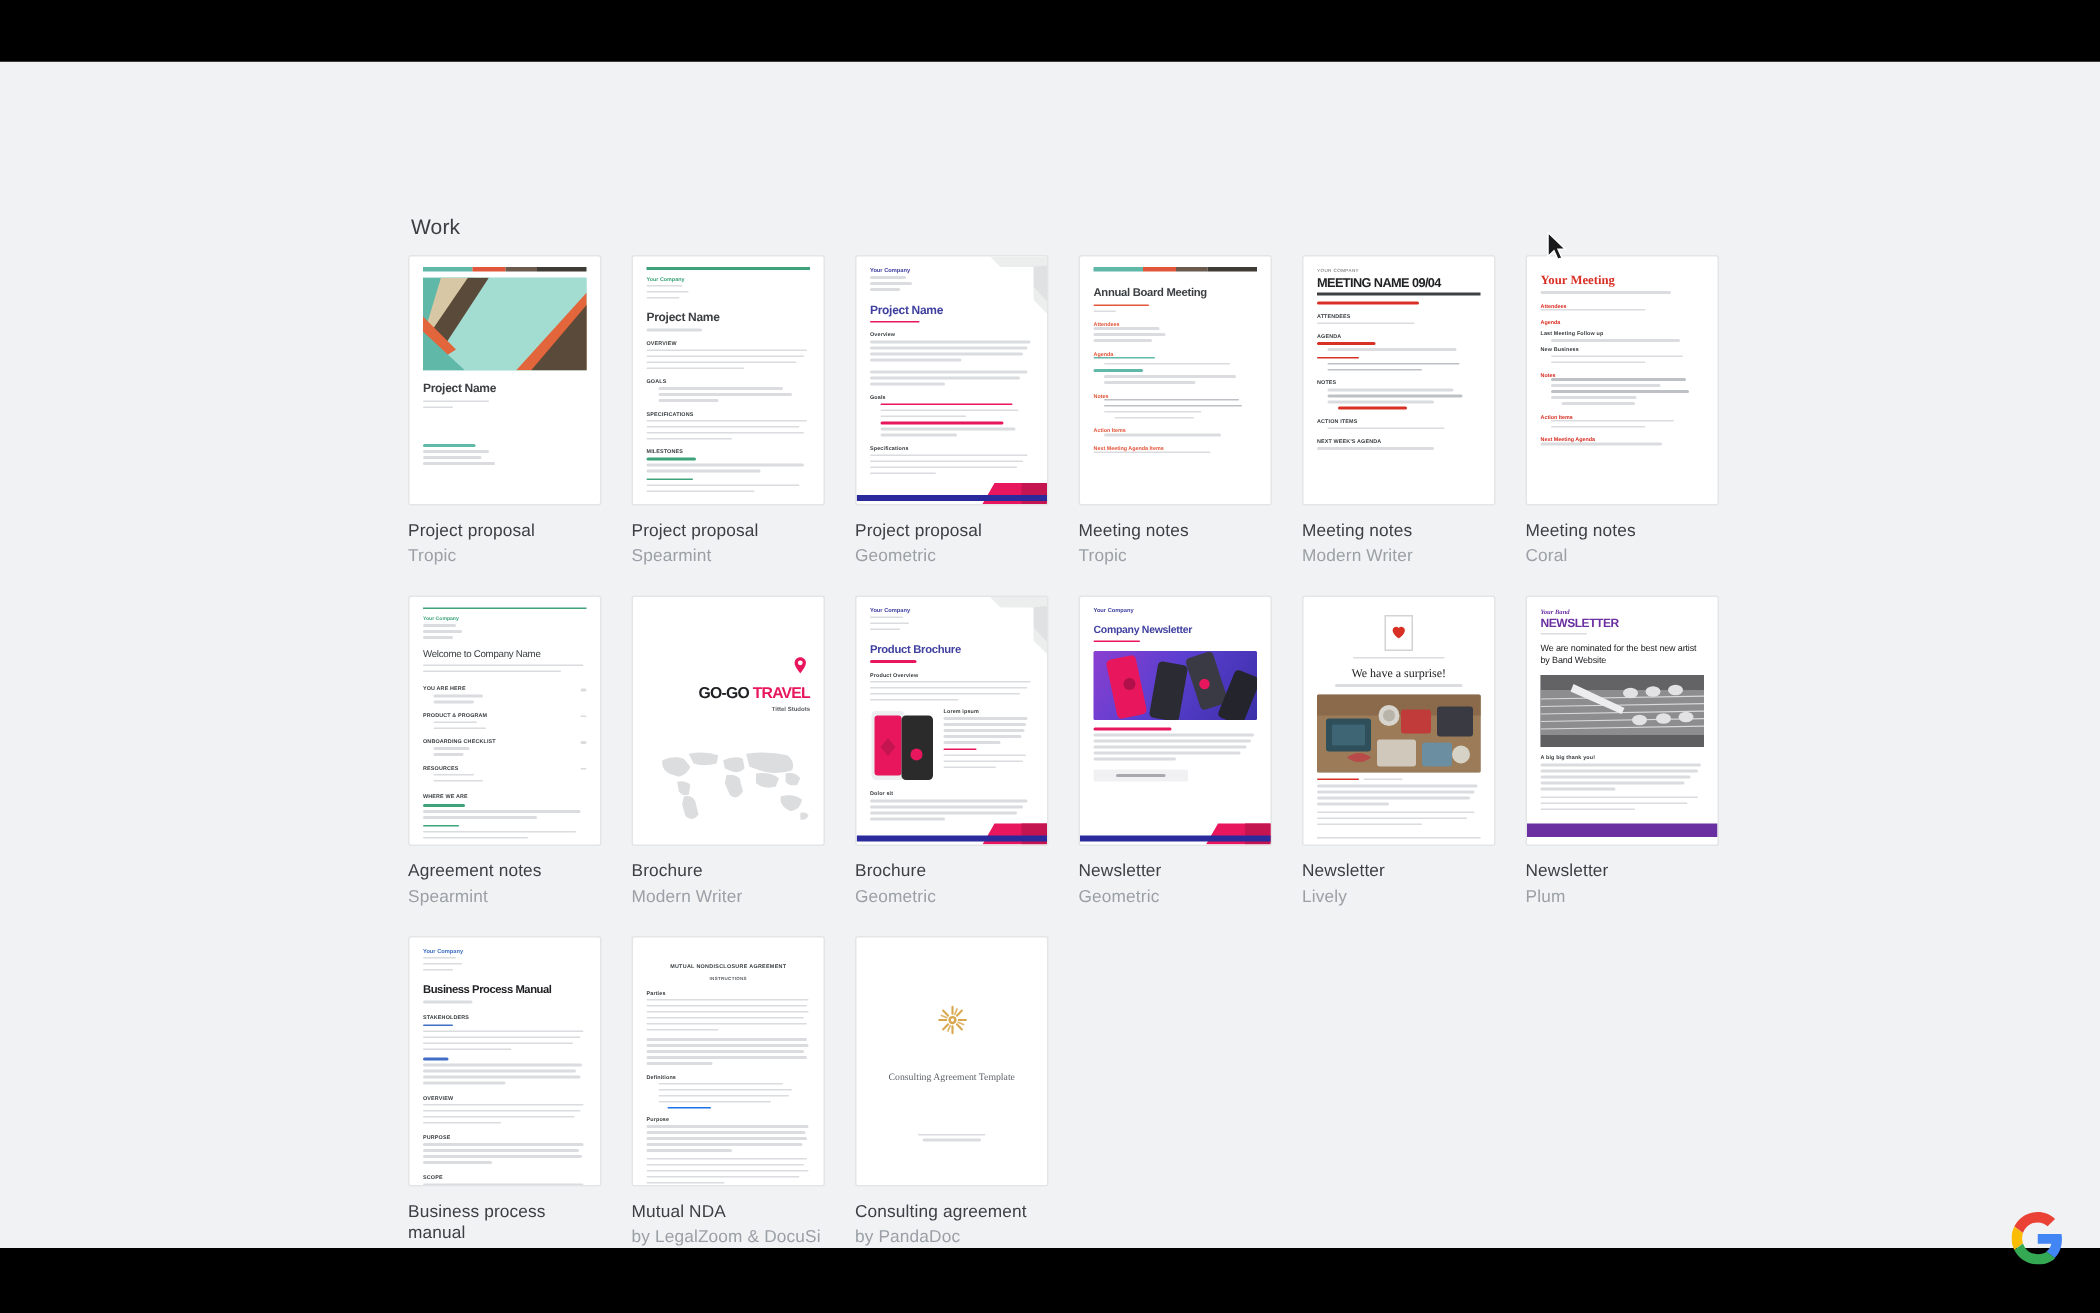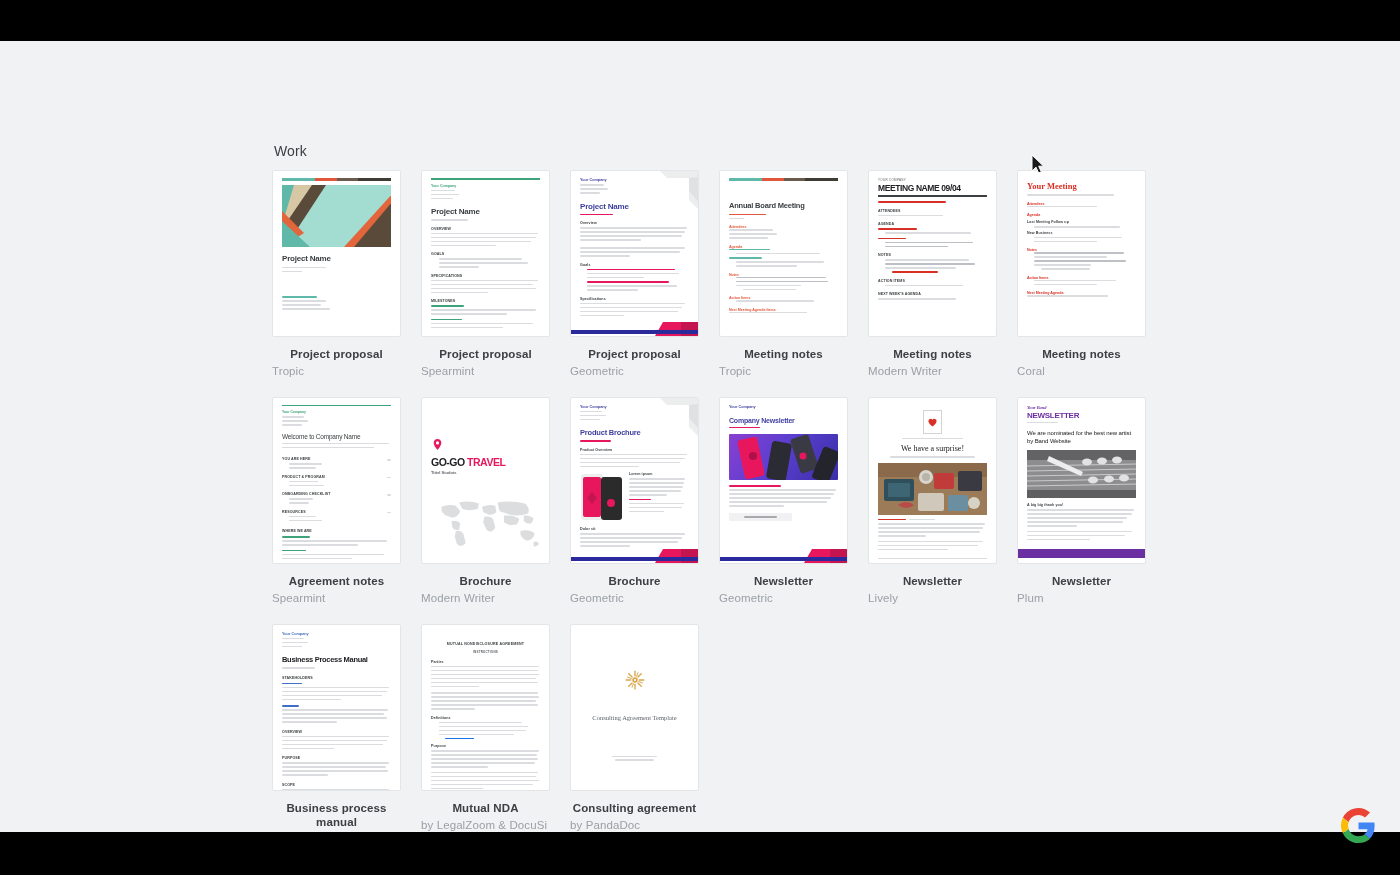--- a/index.html
+++ b/index.html
@@ -56,22 +56,22 @@
     display:grid; grid-template-columns:repeat(6, 129px);
     gap:18px 20px;
   }
   .card { width:129px; cursor:pointer; }
   .thumb {
     width:129px; height:167px; background:#fff;
     border:1px solid #e4e5e7; border-radius:2px;
     position:relative; overflow:hidden;
   }
   .card-title {
-    margin-top:10px; font-size:11.5px; font-weight:bold;
-    color:#3c4043; line-height:1.25; letter-spacing:.1px;text-align:center;
+    margin-top:10px; font-size:11.5px; font-weight:normal;
+    color:#3c4043; line-height:1.25; letter-spacing:.1px;
   }
   .card-sub {
     margin-top:3px; font-size:11.5px; color:#9aa0a6;
     line-height:1.25; letter-spacing:.1px;
   }
 
   
   .doc { position:absolute; left:9px; top:7px; right:9px; bottom:7px; background:#fff; }
   .ln { height:1.5px; background:#dadce0; border-radius:1px; margin-bottom:2.5px; }
   .ln.d { background:#bdc1c6; }
@@ -245,21 +245,21 @@
 
         <div class="card">
           <div class="thumb">
             <div class="doc">
               <div class="tropic-bar">
                 <div style="flex:3;background:#5fb8a8"></div>
                   <div style="flex:2;background:#e2573b"></div>
                   <div style="flex:2;background:#6b5a4e"></div>
                   <div style="flex:3;background:#3f3b35"></div>
               </div>
-              <div class="bigtitle" style="margin-top:20px;font-size:7.5px">Annual Board Meeting</div>
+              <div class="bigtitle" style="margin-top:9px;font-size:7.5px">Annual Board Meeting</div>
               <div style="margin-top:4px">
                   <div class="ln" style="width:34%;background:#e2573b"></div>
                   <div class="ln" style="width:14%"></div>
                 </div>
               <div style="font-size:3.6px;color:#e2573b;font-weight:bold;margin-top:6px">Attendees</div>
               <div class="ln" style="width:40%"></div>
                 <div class="ln" style="width:44%"></div>
                 <div class="ln" style="width:36%"></div>
               <div style="font-size:3.6px;color:#e2573b;font-weight:bold;margin-top:6px">Agenda</div>
               <div class="ln" style="width:38%;background:#5fb8a8"></div>
@@ -431,21 +431,21 @@
 
             </div>
           </div>
           <div class="card-title">Agreement notes</div>
           <div class="card-sub">Spearmint</div>
         </div>
 
         <div class="card">
           <div class="thumb">
             <div class="doc">
-              <div style="text-align:left;margin-top:32px">
+              <div style="text-align:right;margin-top:32px">
                 <svg width="13" height="13" viewBox="0 0 24 24">
                   <path d="M12 2C8.1 2 5 5.1 5 9c0 5.2 7 13 7 13s7-7.8 7-13c0-3.9-3.1-7-7-7z" fill="#e8175d"></path>
                   <circle cx="12" cy="9" r="3" fill="#fff"></circle>
                 </svg>
                 <div style="font-size:10.5px;font-weight:bold;letter-spacing:-.5px;margin-top:1px">
                   <span style="color:#202124">GO-GO </span><span style="color:#e8175d">TRAVEL</span>
                 </div>
                 <div style="font-size:4px;color:#5f6368;font-weight:bold;margin-top:2px">Tittel Studots</div>
               </div>
               <svg width="111" height="52" viewBox="0 0 200 95" style="margin-top:22px">

